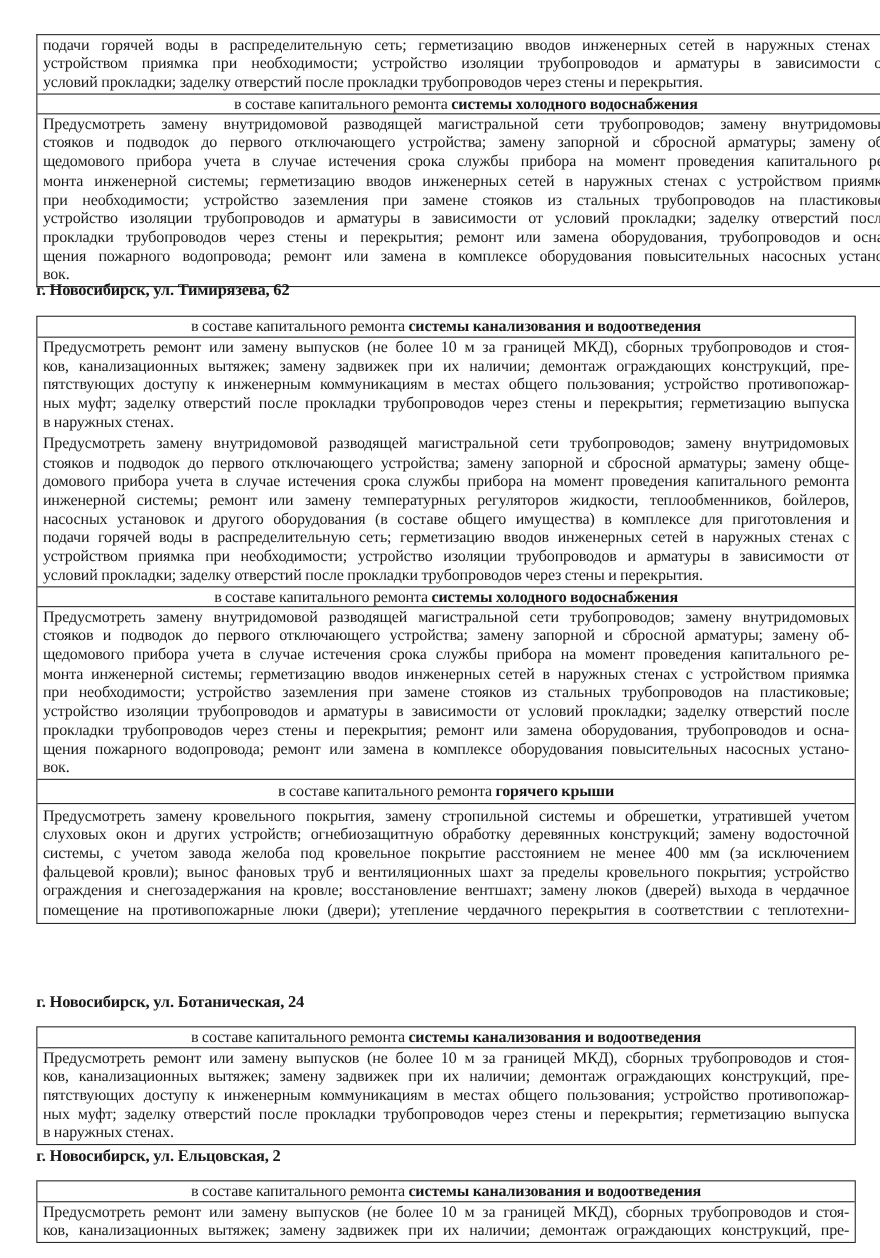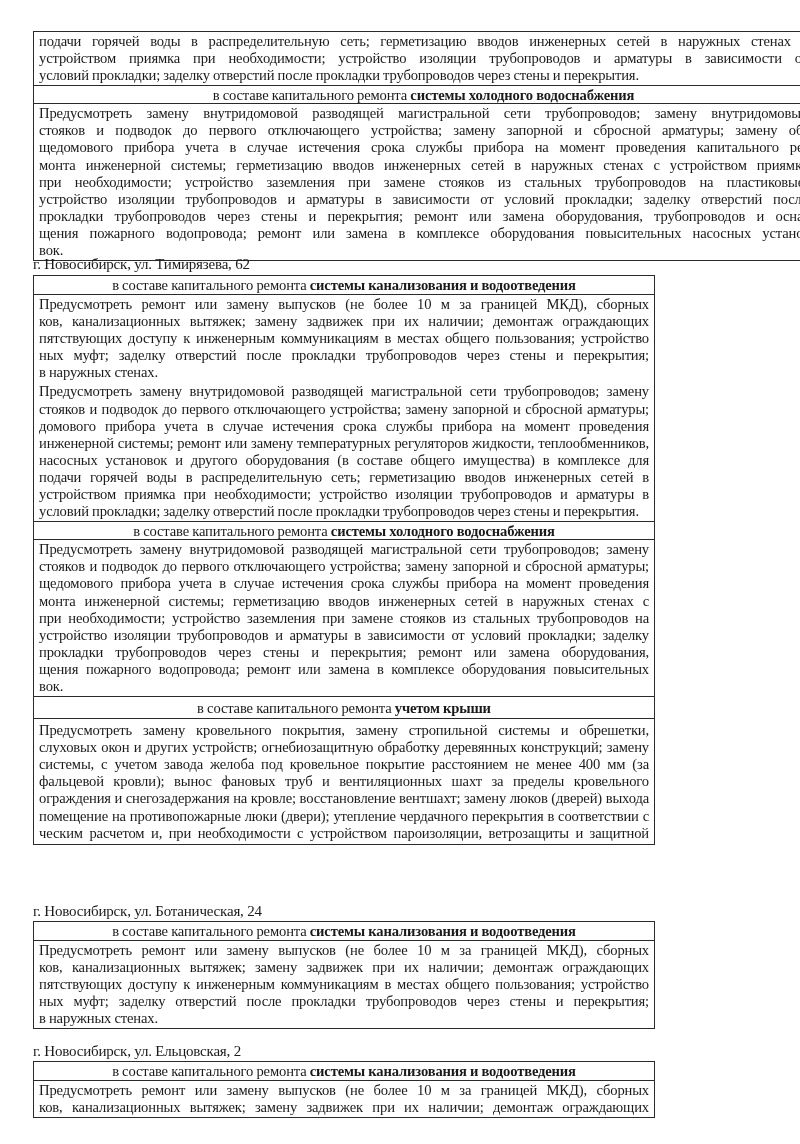--- a/index.html
+++ b/index.html
@@ -25,21 +25,21 @@
       height: 1144px;
     }
     .tbl {
       position: absolute;
       left: 33px;
       border: 1.3px solid #2a2a2a;
       box-sizing: border-box;
       background: #fff;
     }
     .tbl.top { width: 780px; border-right: none; }
-    .tbl.std { width: 622px; }
+    .tbl.std { width: 745px; margin-top: 12px; }
     .cell {
       box-sizing: border-box;
       padding: 0 5px;
       text-align: justify;
       text-align-last: left;
       letter-spacing: -0.15px;
       word-spacing: -0.3px;
     }
     .cell.body { padding-top: 1px; padding-bottom: 1px; }
     .cell.head {
@@ -56,21 +56,21 @@
     .line { display: block; white-space: nowrap; overflow: hidden; }
     .line.j {
       text-align: justify;
       text-align-last: justify;
       white-space: normal;
       height: 17.1px;
     }
     .addr {
       position: absolute;
       left: 33px;
-      font-weight: normal;
+      font-weight: bold;
       font-size: 15px;
       letter-spacing: -0.2px;
     }
   </style>
 </head>
 <body>
 
 <div class="page">
 
   <div class="tbl top" style="top:31px;">
@@ -125,30 +125,29 @@
       <span class="line j">стояков  и подводок до первого отключающего устройства; замену запорной и сбросной арматуры; замену об-</span>
       <span class="line j">щедомового прибора учета в случае истечения срока службы прибора на момент проведения капитального ре-</span>
       <span class="line j">монта инженерной системы; герметизацию вводов инженерных сетей в наружных стенах с устройством приямка</span>
       <span class="line j">при необходимости; устройство заземления при замене стояков из стальных трубопроводов на пластиковые;</span>
       <span class="line j">устройство изоляции трубопроводов и арматуры в зависимости от условий прокладки; заделку отверстий после</span>
       <span class="line j">прокладки трубопроводов через стены и перекрытия; ремонт или замена оборудования, трубопроводов и осна-</span>
       <span class="line j">щения пожарного водопровода; ремонт или замена в комплексе оборудования повысительных насосных устано-</span>
       <span class="line">вок.</span>
     </div>
     <div class="cell head tall">
-      <span>в составе капитального ремонта </span><b>учетом крыши</b>
+      <span>в составе капитального ремонта </span><b>горячего крыши</b>
     </div>
     <div class="cell body" style="padding-top:3px;padding-bottom:2px;">
       <span class="line j">Предусмотреть замену кровельного покрытия, замену стропильной системы и обрешетки, утратившей учетом</span>
       <span class="line j">слуховых окон и других устройств; огнебиозащитную обработку деревянных конструкций; замену водосточной</span>
       <span class="line j">системы, с учетом завода желоба под кровельное покрытие расстоянием не менее 400 мм (за исключением</span>
       <span class="line j">фальцевой кровли); вынос фановых труб и вентиляционных шахт за пределы кровельного покрытия; устройство</span>
       <span class="line j">ограждения и снегозадержания на кровле; восстановление вентшахт; замену люков (дверей) выхода в чердачное</span>
       <span class="line j">помещение на противопожарные люки (двери); утепление чердачного перекрытия в соответствии с теплотехни-</span>
-      <span class="line j">ческим расчетом и, при необходимости с устройством пароизоляции, ветрозащиты и защитной металлической</span>
     </div>
   </div>
 
   <div class="addr" style="top:903px;">г. Новосибирск, ул. Ботаническая, 24</div>
   <div class="tbl std" style="top:921px;">
     <div class="cell head first">
       <span>в составе капитального ремонта </span><b>системы канализования и водоотведения</b>
     </div>
     <div class="cell body">
       <span class="line j">Предусмотреть ремонт или замену выпусков (не более 10 м за границей МКД), сборных трубопроводов и стоя-</span>

